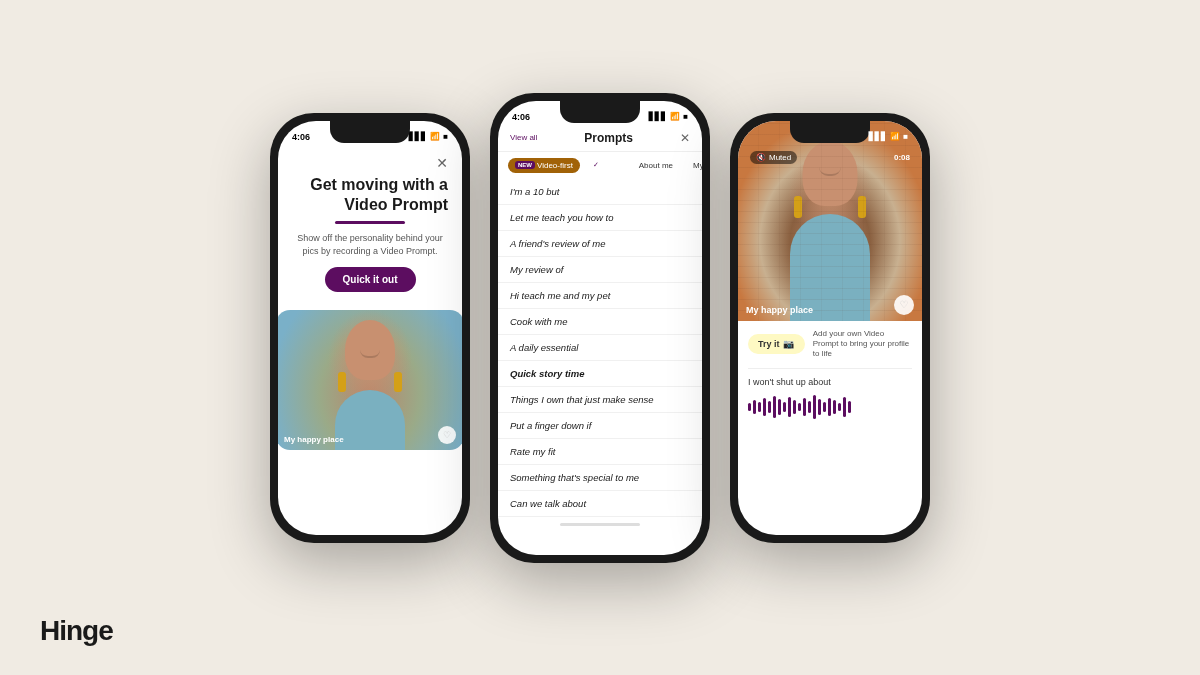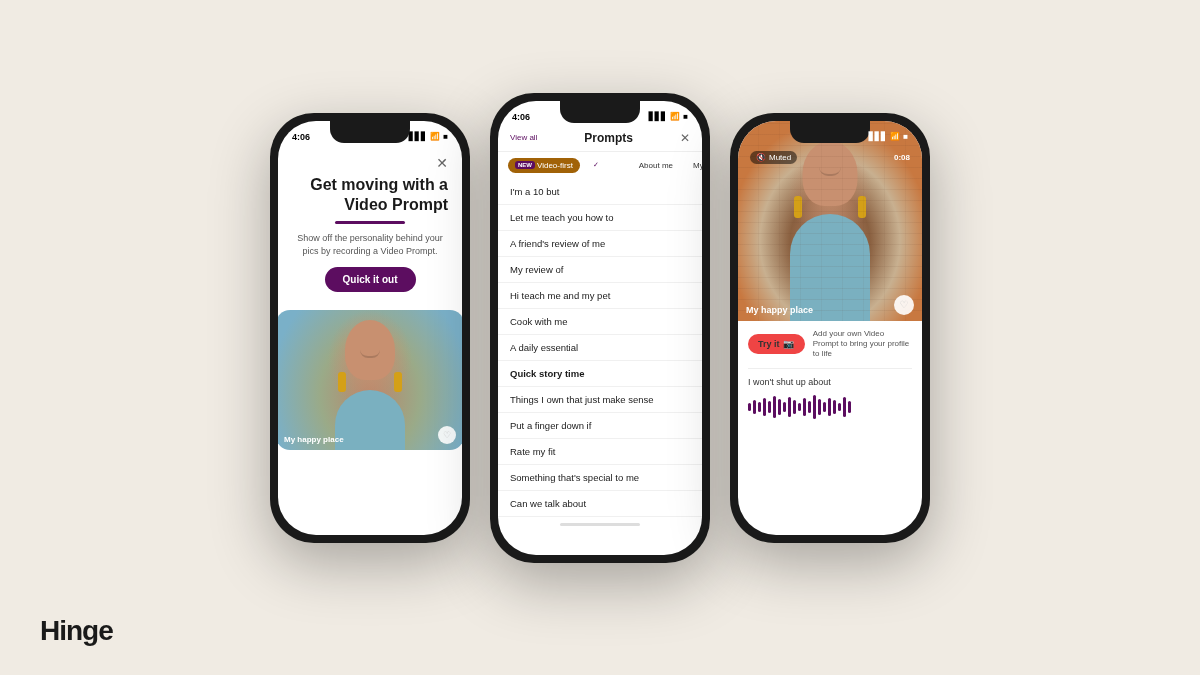--- a/index.html
+++ b/index.html
@@ -267,20 +267,21 @@
     .p2-list {
       overflow: hidden;
     }
 
     .p2-list-item {
       padding: 7px 12px;
       font-size: 9.5px;
       color: #1a1a1a;
       border-bottom: 1px solid #f0f0f0;
       cursor: pointer;
+      font-style: italic;
     }
 
     .p2-list-item.highlighted {
       font-weight: 600;
     }
 
     
     .p3-status {
       position: absolute;
       top: 26px;
@@ -348,21 +349,21 @@
     }
 
     .p3-try-row {
       display: flex;
       align-items: center;
       gap: 8px;
       padding: 8px 10px;
     }
 
     .p3-try-btn {
-      background: #ef4444;
+      background: #fef9c3;
       border-radius: 14px;
       padding: 5px 10px;
       font-size: 9px;
       font-weight: 600;
       color: #333;
       display: flex;
       align-items: center;
       gap: 4px;
       white-space: nowrap;
     }

